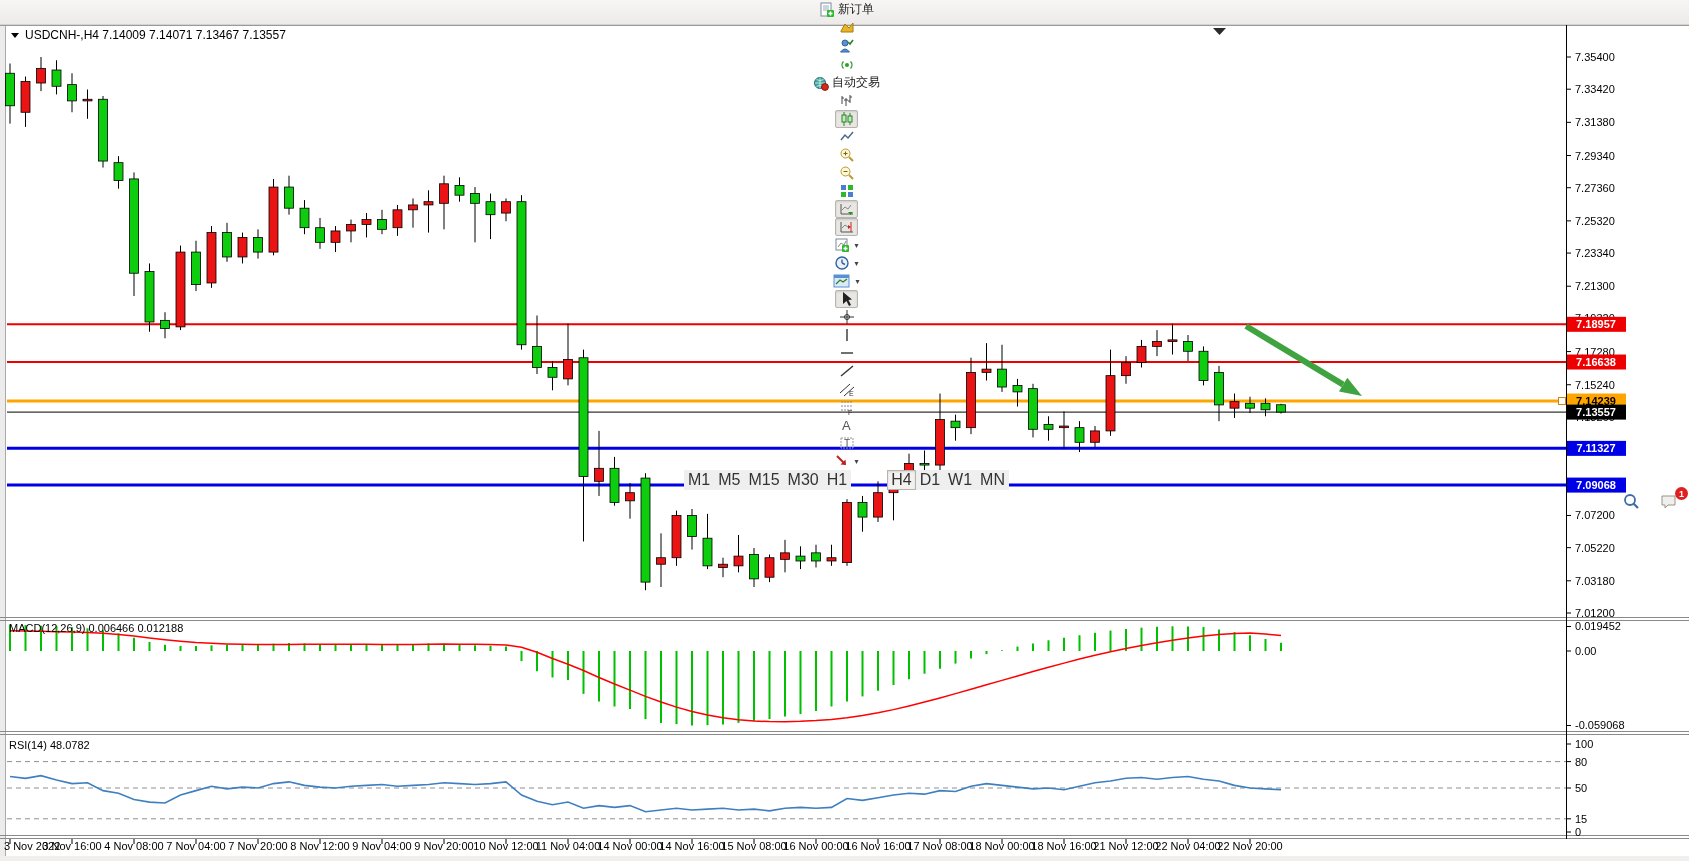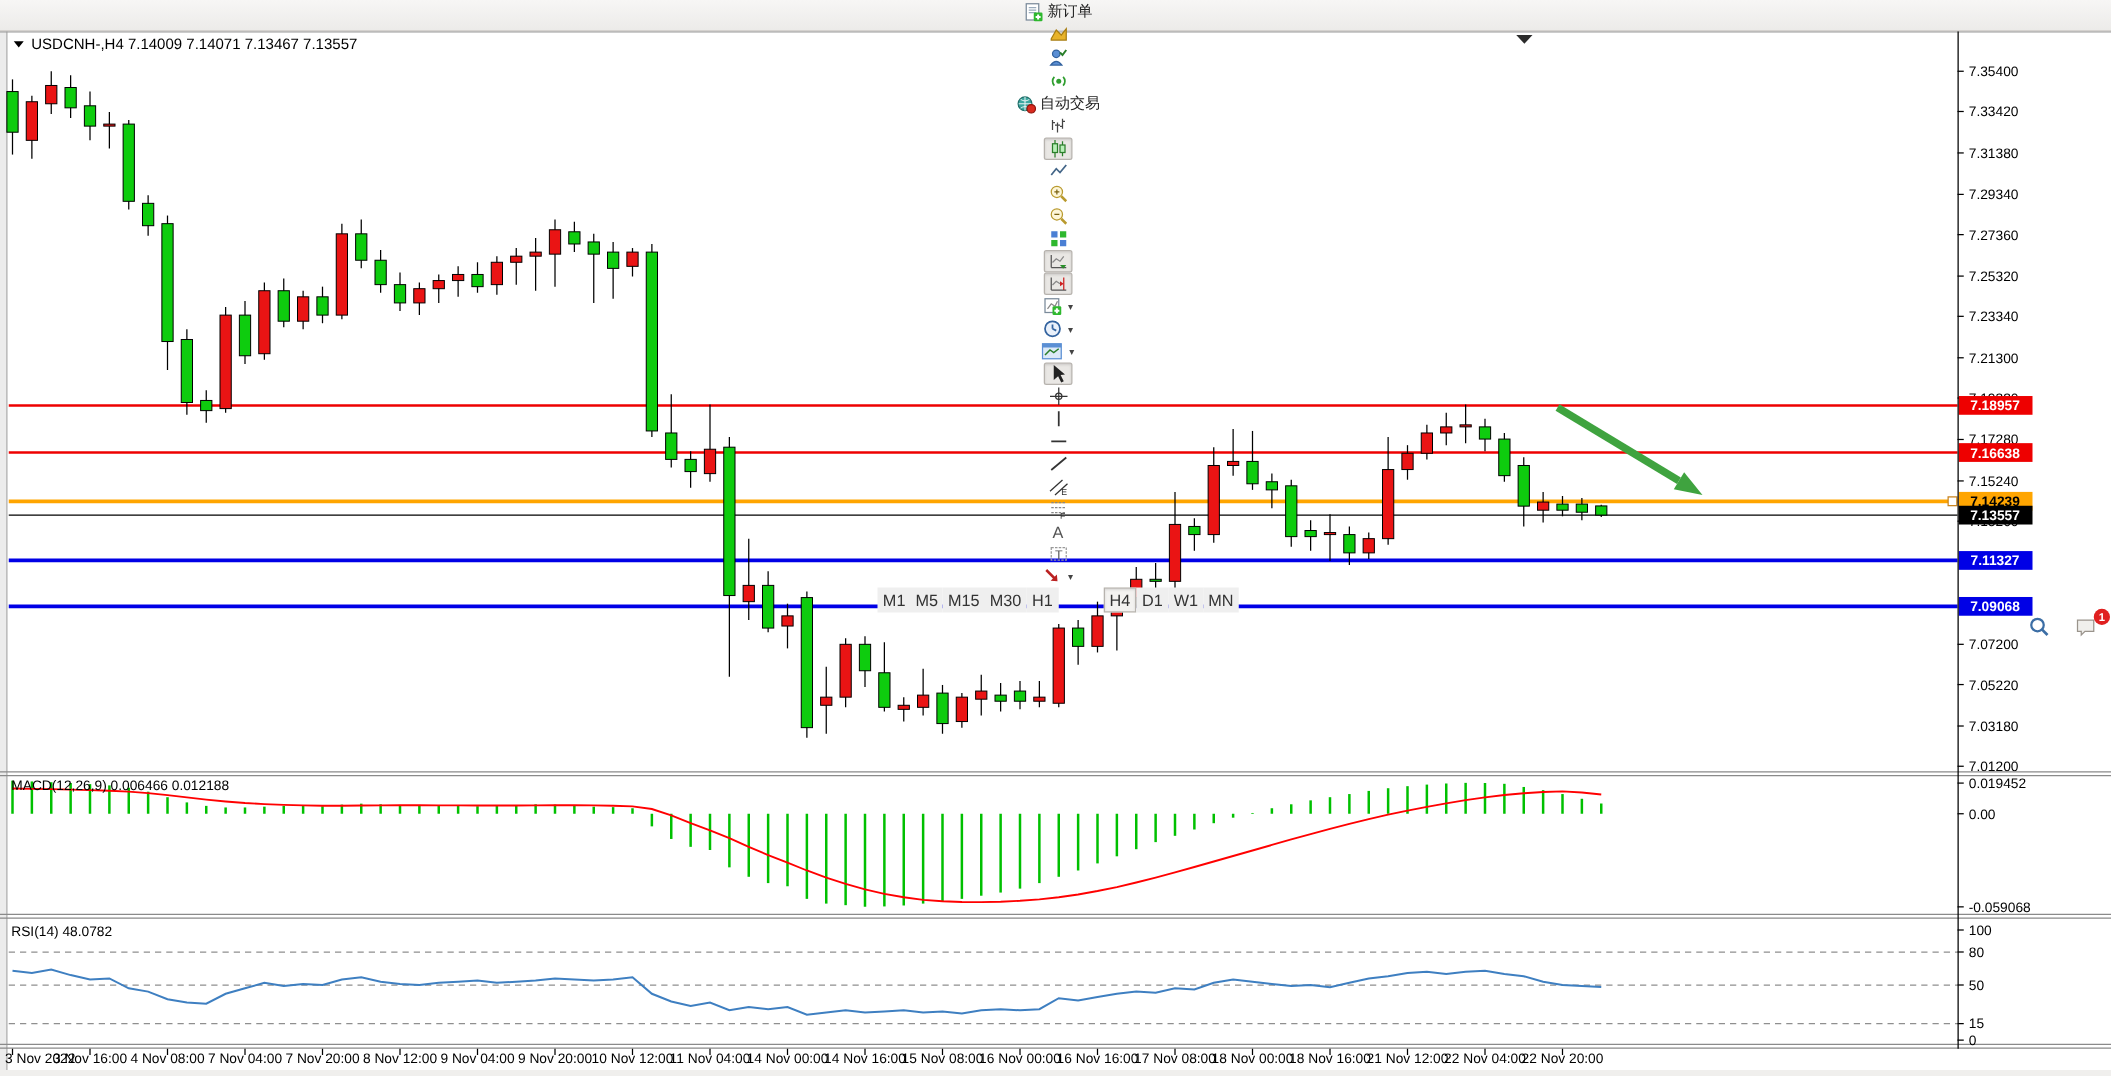--- a/index.html
+++ b/index.html
@@ -5,21 +5,21 @@
   html,body{margin:0;padding:0;background:#f0efed;}
   #app{position:relative;width:1689px;height:861px;overflow:hidden;font-family:"Liberation Sans",sans-serif;background:#fff;}
   
   #toolbar{position:absolute;top:0;left:0;width:1689px;height:25px;background:linear-gradient(#f7f6f5,#ecebe9);border-bottom:1px solid #d5d2cf;display:flex;align-items:center;z-index:5;padding-left:4px;box-sizing:border-box;flex-direction:column;}
   .tb-sep{width:7px;height:20px;border-left:1px dotted #b9b6b2;margin:0 3px 0 4px;}
   .tb-btn{height:21px;min-width:23px;display:flex;align-items:center;justify-content:center;gap:3px;border:1px solid transparent;border-radius:2px;background:transparent;padding:0 2px;font-size:12px;color:#222;cursor:default;}
   .tb-btn.wide{padding:0 5px;}
   .tb-btn.active{background:#e9e7e4;border:1px solid #b7b3ae;box-shadow:inset 0 1px 2px rgba(0,0,0,.12);}
   .tb-btn svg{display:block;}
   .dd{font-size:8px;color:#444;margin-left:1px;}
-  .tf-btn{height:20px;min-width:26px;padding:0 3px;display:flex;align-items:center;justify-content:center;font-size:13px;color:#333;border:1px solid transparent;}
+  .tf-btn{height:20px;min-width:26px;padding:0 3px;display:flex;align-items:center;justify-content:center;font-size:16px;color:#333;border:1px solid transparent;}
   .tf-btn.active{background:#f3f2f0;border:1px solid #b7b3ae;box-shadow:inset 0 1px 2px rgba(0,0,0,.12);margin-left:36px;}
   #tb-right{margin-left:auto;display:flex;align-items:center;margin-right:6px;gap:8px;}
   #community-wrap{position:relative;}
   #notif-badge{position:absolute;top:-4px;right:-6px;background:#e02020;color:#fff;border-radius:50%;width:13px;height:13px;font-size:9px;display:flex;align-items:center;justify-content:center;font-weight:bold;}
   
   #chart-svg{position:absolute;top:0;left:0;}
   #chart-svg text{font-family:"Liberation Sans",sans-serif;}
 </style>
 </head>
 <body>

